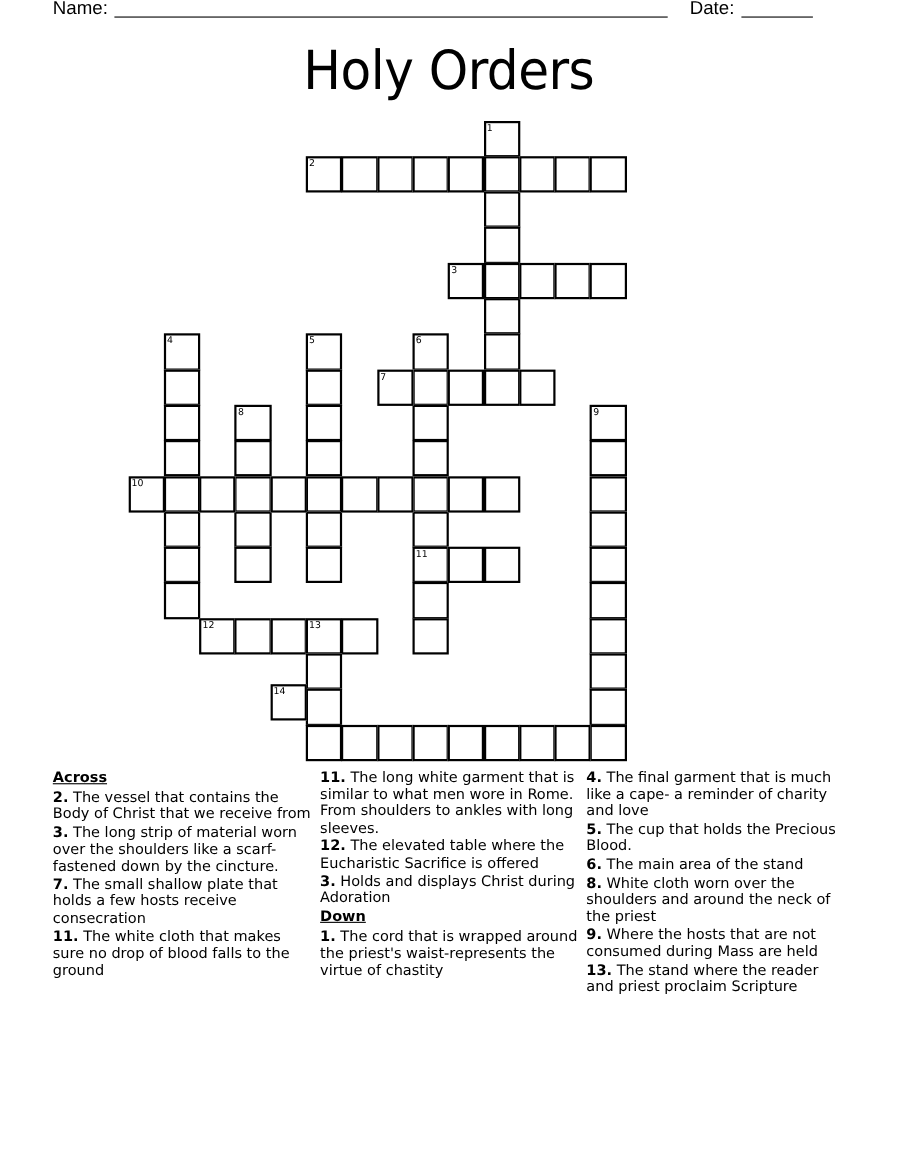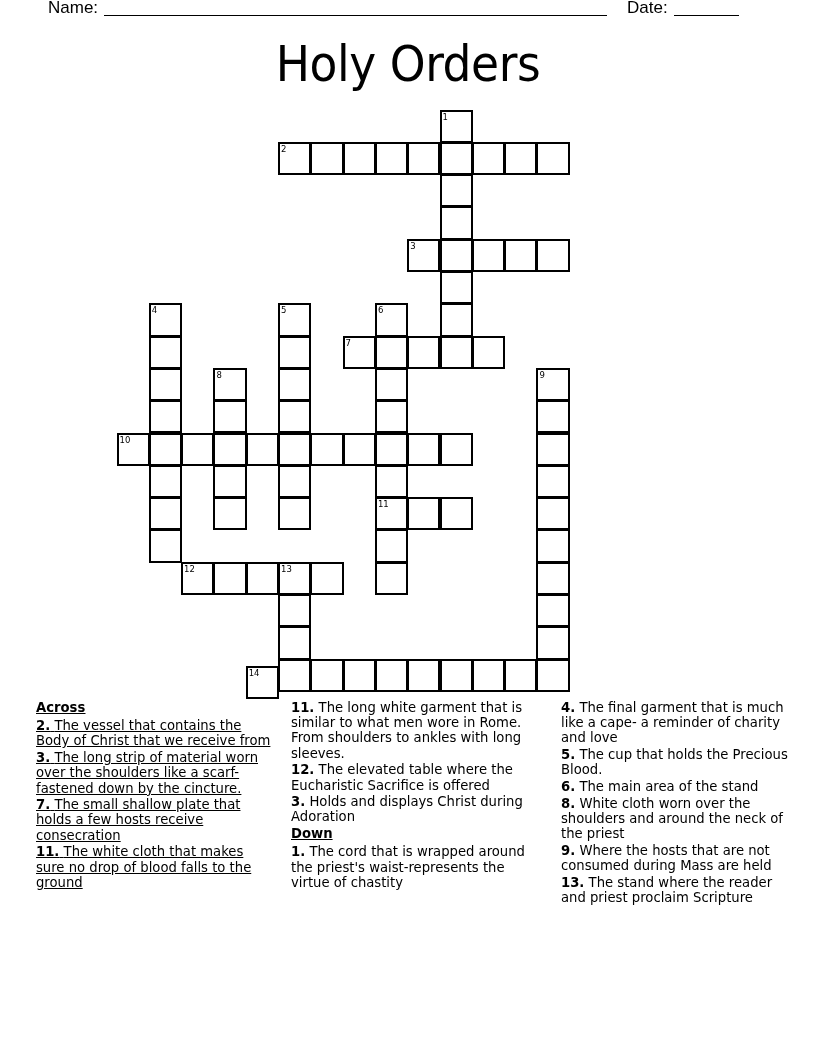--- a/index.html
+++ b/index.html
@@ -76,23 +76,23 @@
       font-size: 8.5px;
       line-height: 10px;
     }
     .clues-col {
       position: absolute;
       top: 700px;
       font-family: "DejaVu Sans", sans-serif;
       font-size: 13.2px;
       line-height: 15.2px;
     }
-    #col-a { left: 36px; width: 238px; text-decoration: underline; }
+    #col-a { left: 48px; width: 238px; }
     #col-b { left: 291px; width: 236px; }
-    #col-c { left: 533px; width: 240px; margin-left: 28px; }
+    #col-c { left: 533px; width: 240px; }
     .clue-heading {
       font-weight: bold;
       text-decoration: underline;
       margin-bottom: 3px;
     }
     .clue {
       margin-bottom: 1.5px;
     }
     .clue b { font-weight: bold; }
   </style>
@@ -205,21 +205,21 @@
     </div>
     <div class="cell" style="left: 213.4px; top: 561.7px;"></div>
     <div class="cell" style="left: 245.7px; top: 561.7px;"></div>
     <div class="cell" style="left: 278px; top: 561.7px; text-align: center;">
       <span class="num">13</span>
     </div>
     <div class="cell" style="left: 310.3px; top: 561.7px;"></div>
     <div class="cell" style="left: 278px; top: 594px;"></div>
     <div class="cell" style="left: 278px; top: 626.3px;"></div>
     <div class="cell" style="left: 278px; top: 658.6px;"></div>
-    <div class="cell" style="left: 245.7px; top: 666px;">
+    <div class="cell" style="left: 245.7px; top: 622px;">
       <span class="num">14</span>
     </div>
     <div class="cell" style="left: 310.3px; top: 658.6px;"></div>
     <div class="cell" style="left: 342.6px; top: 658.6px;"></div>
     <div class="cell" style="left: 374.9px; top: 658.6px;"></div>
     <div class="cell" style="left: 407.2px; top: 658.6px;"></div>
     <div class="cell" style="left: 439.5px; top: 658.6px;"></div>
     <div class="cell" style="left: 471.8px; top: 658.6px;"></div>
     <div class="cell" style="left: 504.1px; top: 658.6px;"></div>
   </div>

